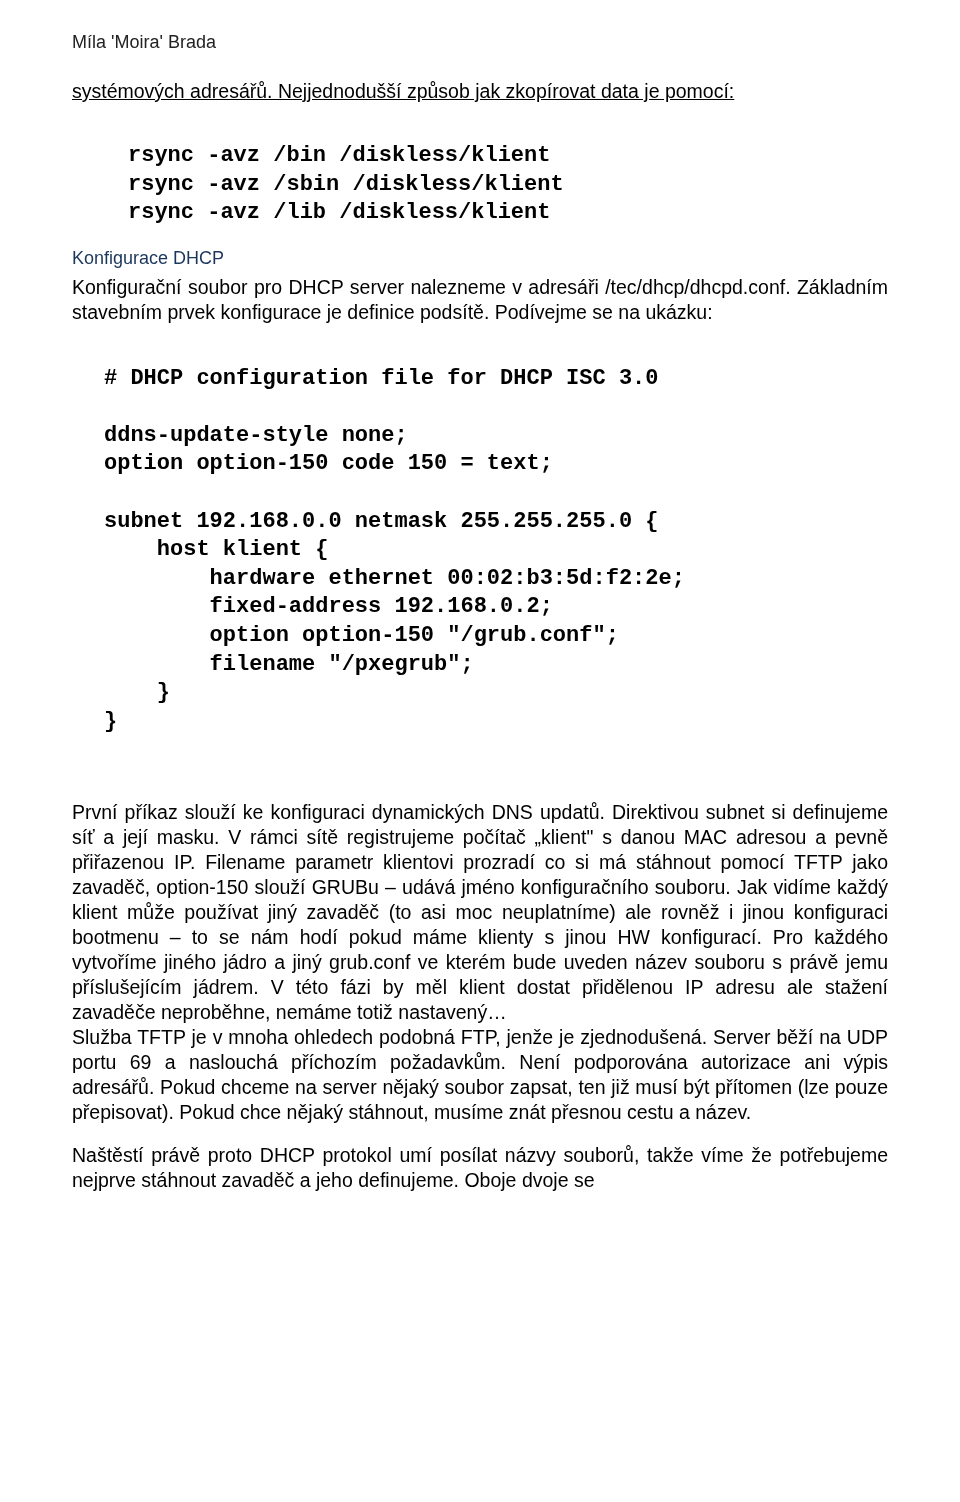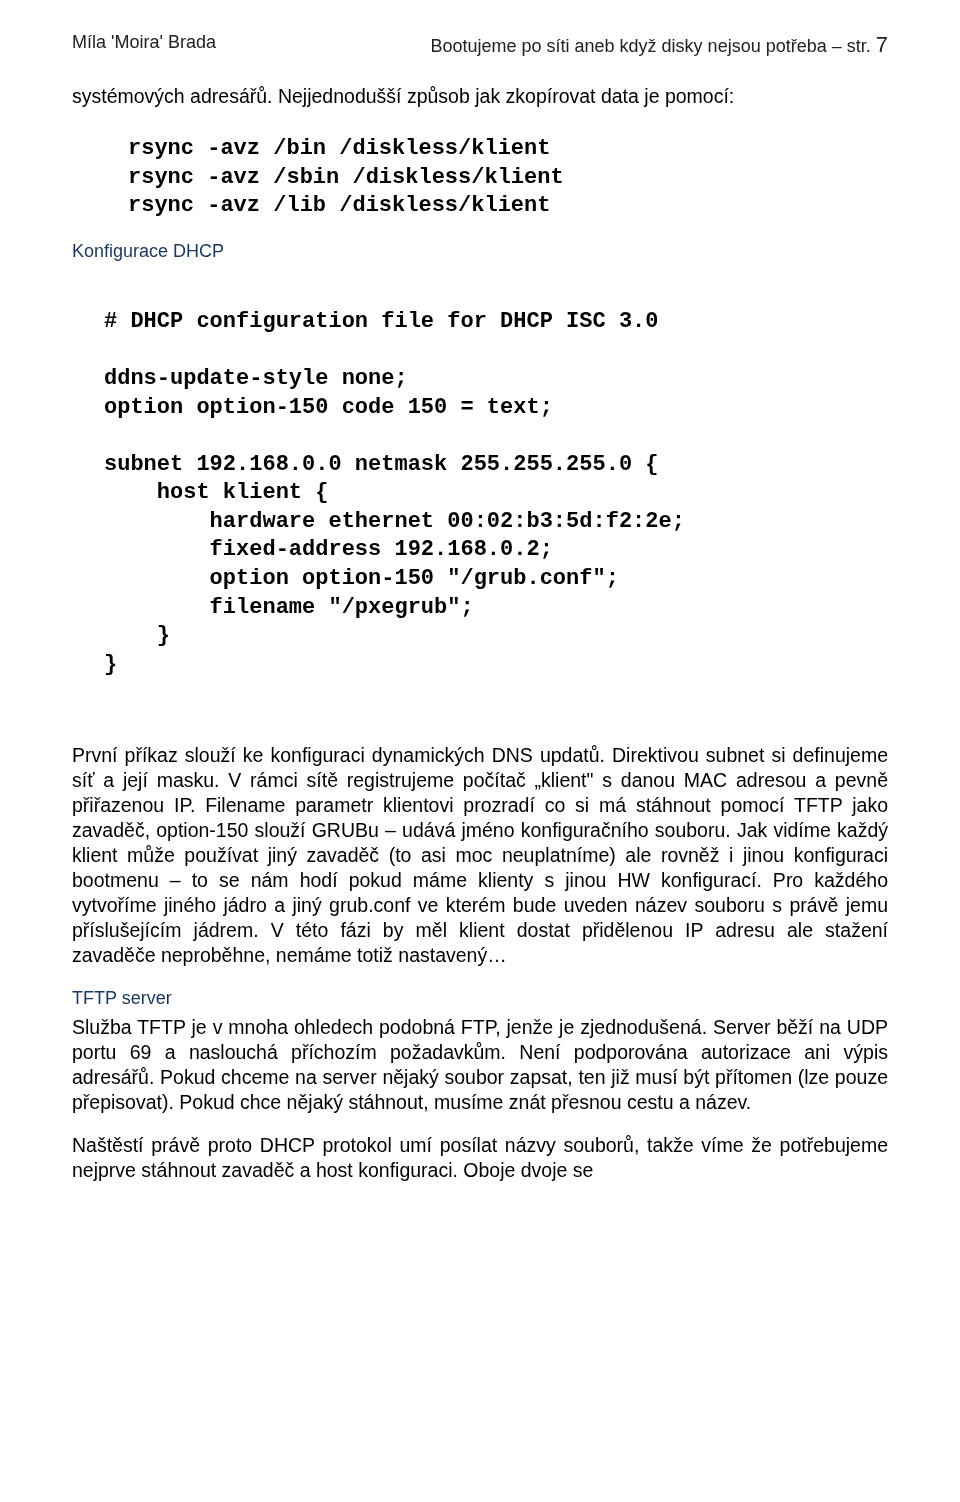--- a/index.html
+++ b/index.html
@@ -28,21 +28,22 @@
   }
   .pgno {
     font-size: 22px;
   }
   .body-text {
     font-size: 19.5px;
     line-height: 1.28;
     text-align: justify;
   }
   .body-text.leading {
-    margin-bottom: 12px;
+    margin-bottom: 24px;
+    text-decoration: underline;
   }
   .code {
     font-family: "Courier New", Courier, monospace;
     font-weight: bold;
     font-size: 22px;
     white-space: pre;
     line-height: 1.3;
     margin: 6px 0 6px 56px;
   }
   .code.block2 {
@@ -61,54 +62,50 @@
   .gap-xl { height: 58px; }
   .justify { text-align: justify; }
 </style>
 </head>
 <body>
 
 <div class="page">
 
   <div class="header-row">
     <span>Míla 'Moira' Brada</span>
-    <span class="header-title">
-      <span>Bootujeme po síti aneb když disky nejsou potřeba – str.</span>
-      <span class="pgno">7</span>
-    </span>
   </div>
 
   <div class="body-text leading justify">systémových adresářů. Nejjednodušší způsob jak zkopírovat data je pomocí:</div>
 
   <div class="gap-small"></div>
   <div class="code">rsync -avz /bin /diskless/klient
 rsync -avz /sbin /diskless/klient
 rsync -avz /lib /diskless/klient</div>
 
   <h2 class="section">Konfigurace DHCP</h2>
 
+  <div class="body-text justify">Konfigurační soubor pro DHCP server nalezneme v adresáři /tec/dhcp/dhcpd.conf. Základním stavebním prvek konfigurace je definice podsítě. Podívejme se na ukázku:</div>
 
   <div class="gap-large"></div>
   <div class="code block2"># DHCP configuration file for DHCP ISC 3.0
 
 ddns-update-style none;
 option option-150 code 150 = text;
 
 subnet 192.168.0.0 netmask 255.255.255.0 {
     host klient {
         hardware ethernet 00:02:b3:5d:f2:2e;
         fixed-address 192.168.0.2;
         option option-150 "/grub.conf";
         filename "/pxegrub";
     }
 }</div>
   <div class="gap-xl"></div>
 
   <div class="body-text justify">První příkaz slouží ke konfiguraci dynamických DNS updatů. Direktivou subnet si definujeme síť a její masku. V rámci sítě registrujeme počítač „klient" s danou MAC adresou a pevně přiřazenou IP. Filename parametr klientovi prozradí co si má stáhnout pomocí TFTP jako zavaděč, option-150 slouží GRUBu – udává jméno konfiguračního souboru. Jak vidíme každý klient může používat jiný zavaděč (to asi moc neuplatníme) ale rovněž i jinou konfiguraci bootmenu – to se nám hodí pokud máme klienty s jinou HW konfigurací. Pro každého vytvoříme jiného jádro a jiný grub.conf ve kterém bude uveden název souboru s právě jemu příslušejícím jádrem. V této fázi by měl klient dostat přidělenou IP adresu ale stažení zavaděče neproběhne, nemáme totiž nastavený…</div>
 
-  <h2 class="section">TFTP server</h2>
 
   <div class="body-text justify">Služba TFTP je v mnoha ohledech podobná FTP, jenže je zjednodušená. Server běží na UDP portu 69 a naslouchá příchozím požadavkům. Není podporována autorizace ani výpis adresářů. Pokud chceme na server nějaký soubor zapsat, ten již musí být přítomen (lze pouze přepisovat). Pokud chce nějaký stáhnout, musíme znát přesnou cestu a název.</div>
 
   <div class="gap-med"></div>
-  <div class="body-text justify">Naštěstí právě proto DHCP protokol umí posílat názvy souborů, takže víme že potřebujeme nejprve stáhnout zavaděč a host konfiguraci. Oboje dvoje se</div>
+  <div class="body-text justify">Naštěstí právě proto DHCP protokol umí posílat názvy souborů, takže víme že potřebujeme nejprve stáhnout zavaděč a jeho definujeme. Oboje dvoje se</div>
 
 </div>
 
 </body></html>

